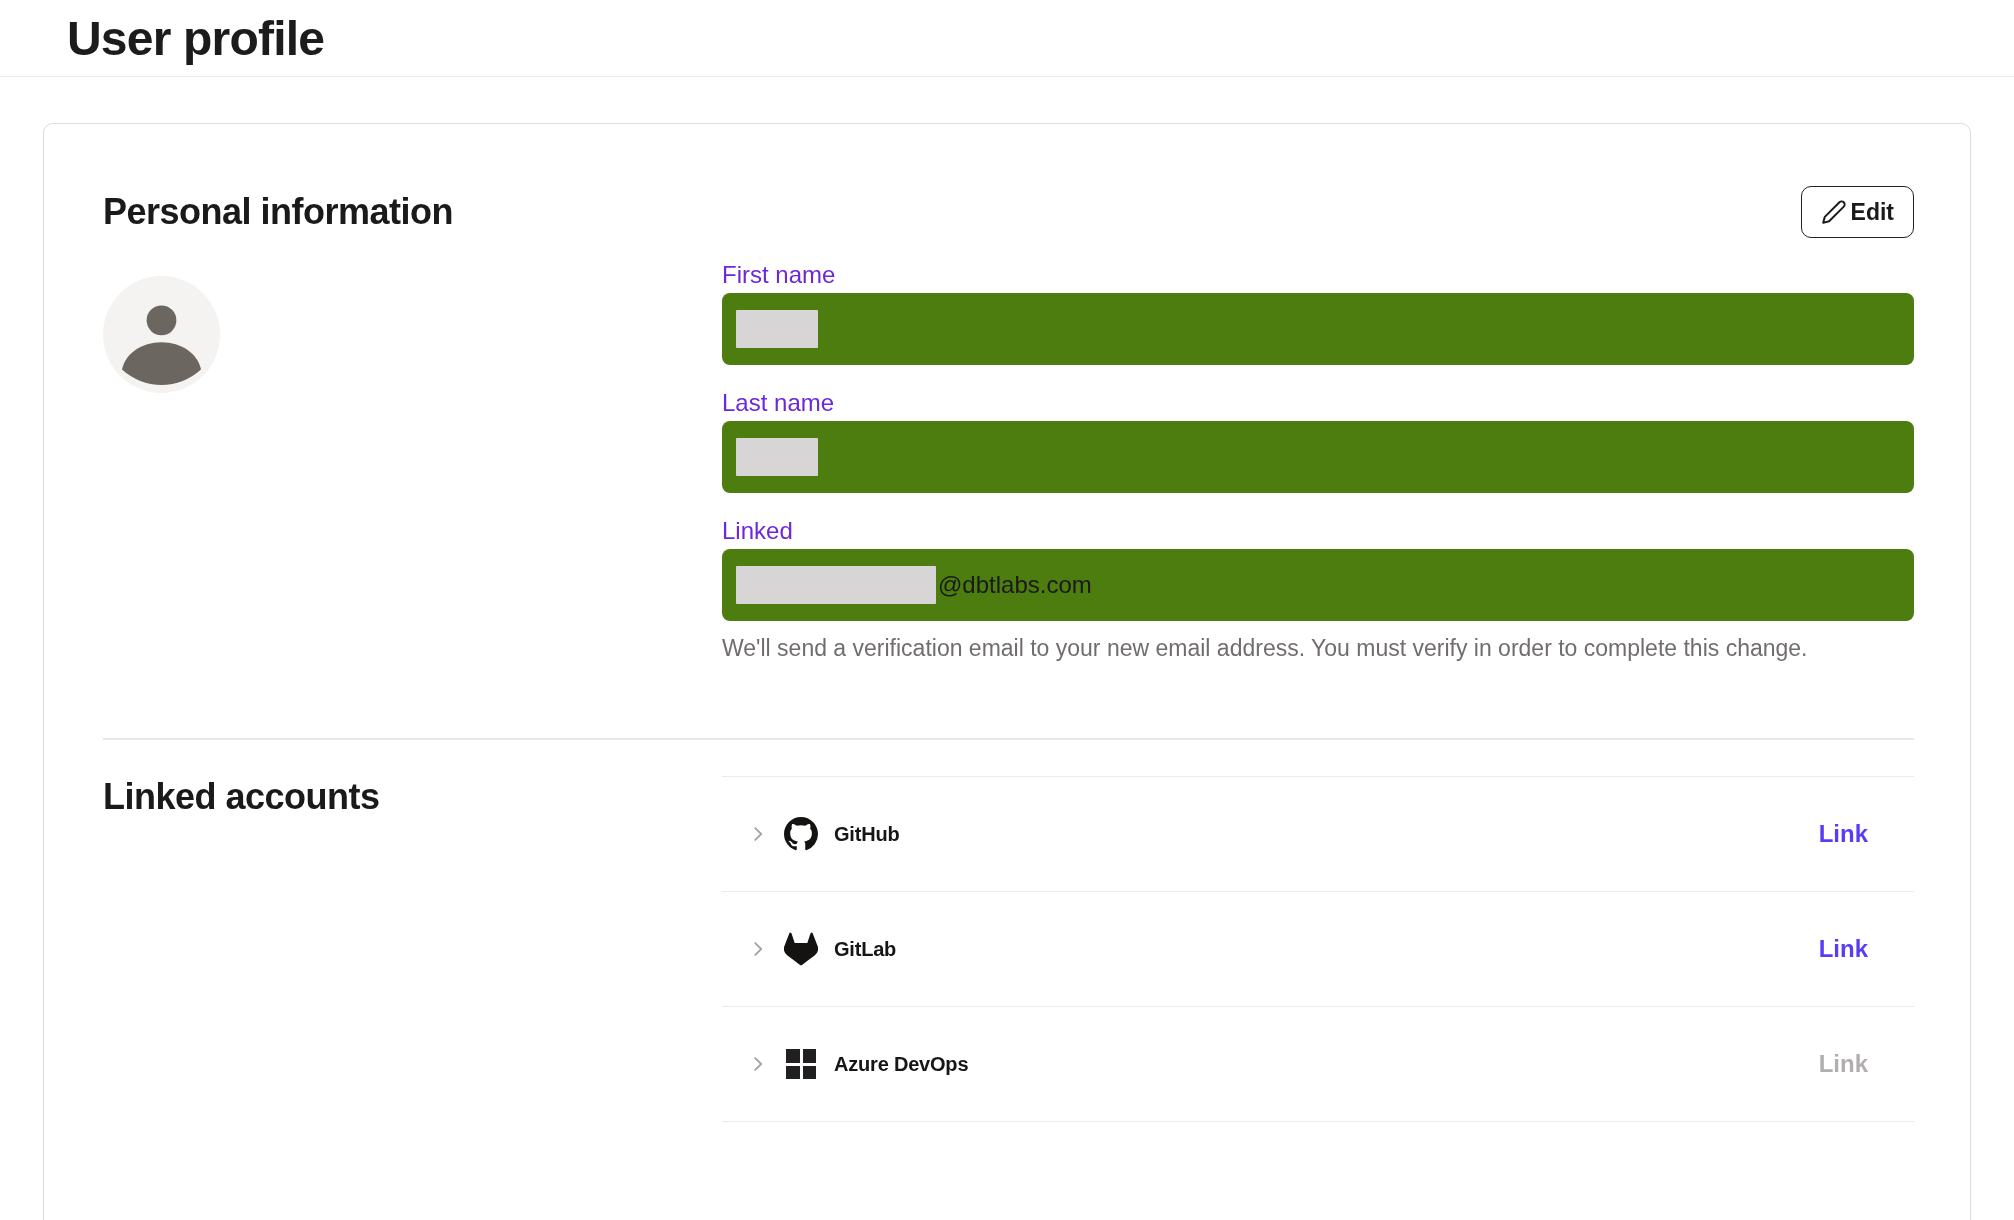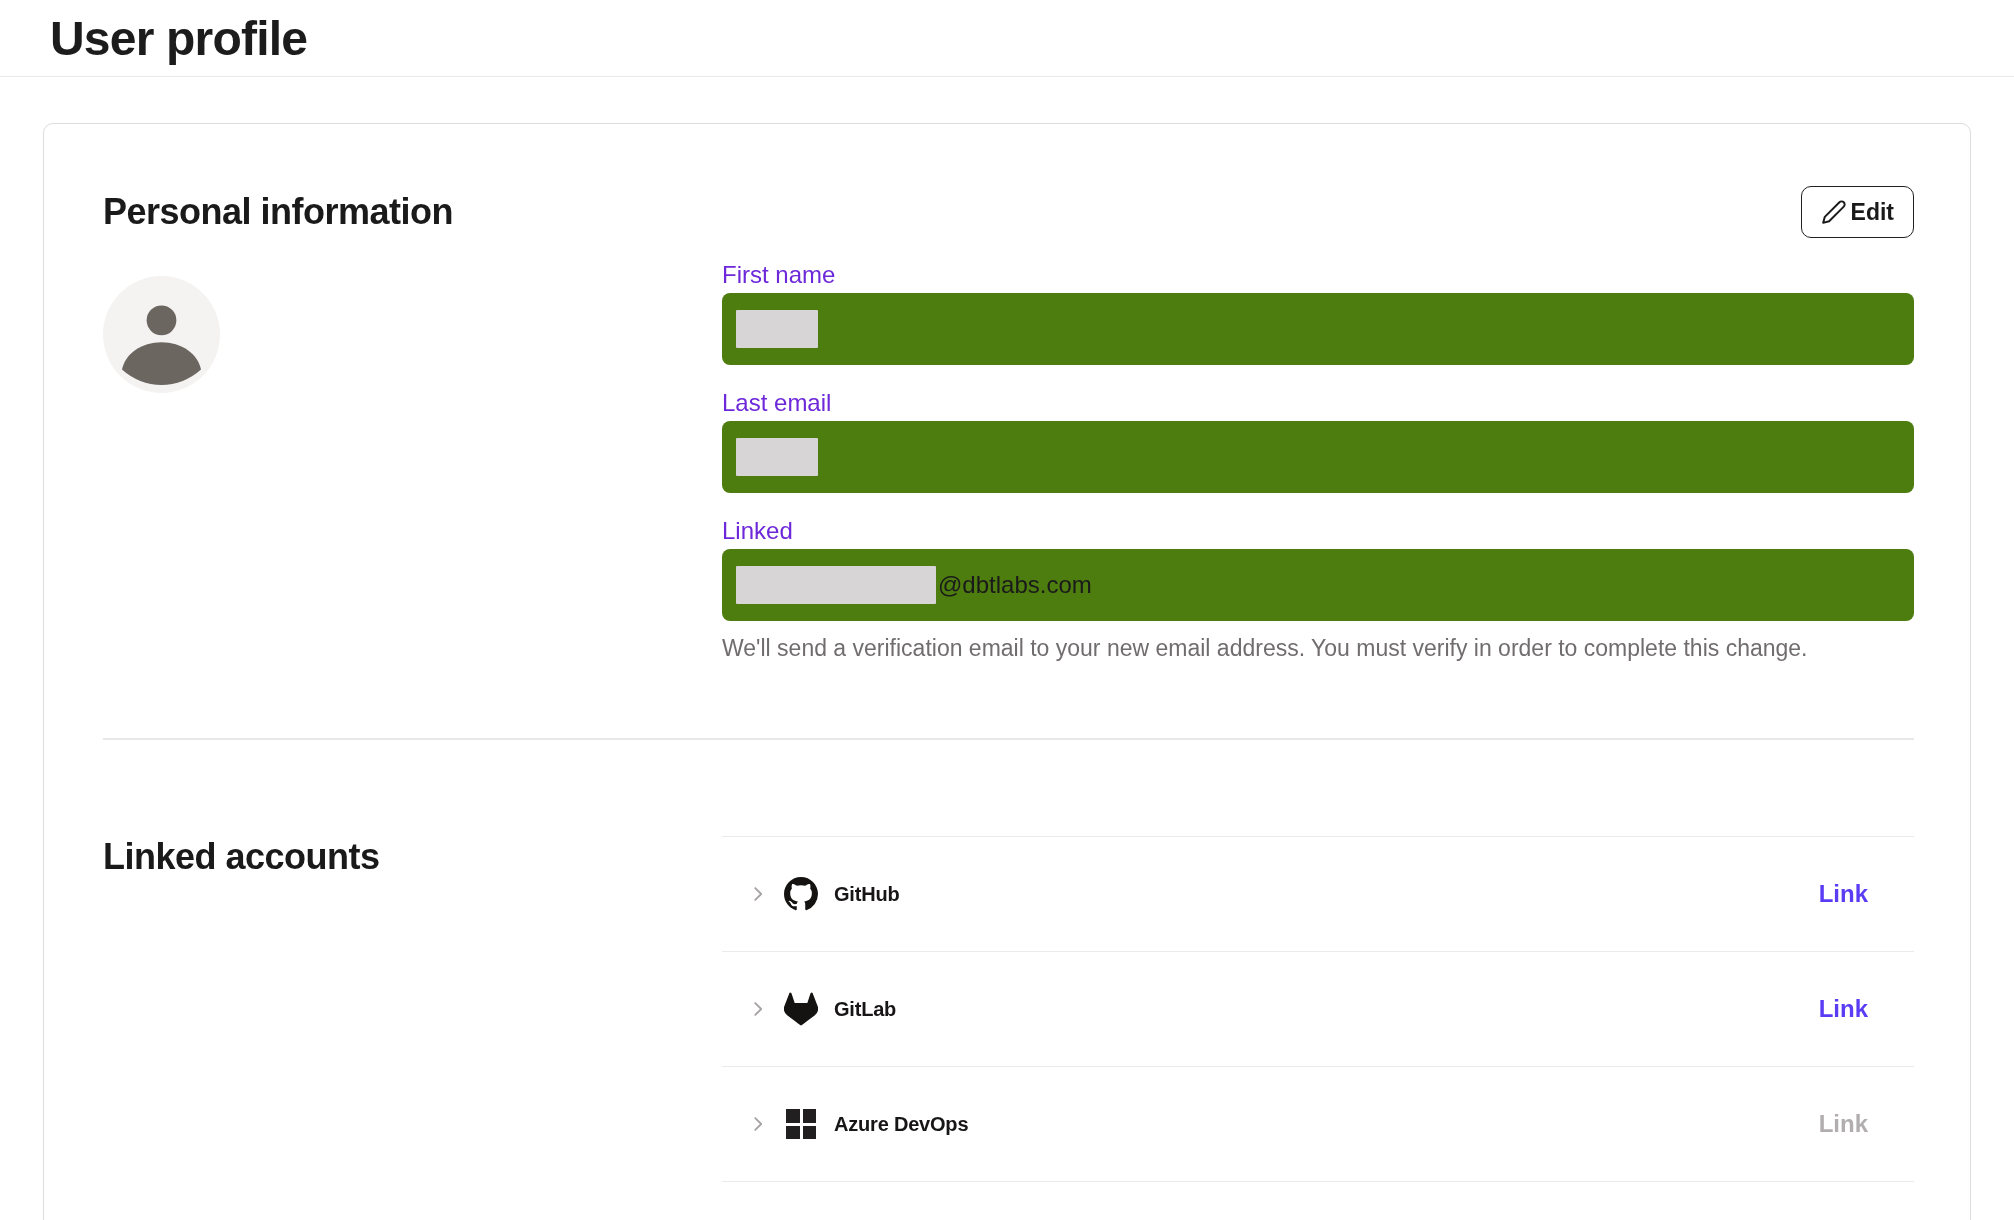--- a/index.html
+++ b/index.html
@@ -10,21 +10,21 @@
     font-family: "Liberation Sans", sans-serif;
     color: #1a1a1a;
   }
 
   
   .page-header {
     height: 77px;
     border-bottom: 1px solid #e9e9e9;
     display: flex;
     align-items: center;
-    padding-left: 50px;
+    padding-left: 67px;
   }
   .page-title {
     font-size: 48px;
     font-weight: 700;
     letter-spacing: -0.8px;
     color: #1c1c1c;
   }
 
   
   .card {
@@ -117,21 +117,21 @@
     color: #716d6f;
   }
 
   .section-divider {
     border: none;
     border-top: 2px solid #e9e7e8;
     margin-top: 77px;
   }
 
   
-  .la-section { display: flex; margin-top: 96px; }
+  .la-section { display: flex; margin-top: 36px; }
   .la-left { width: 619px; flex: 0 0 619px; }
   .la-right { flex: 1; border-top: 1px solid #eceaeb; }
 
   .account-row {
     height: 115px;
     display: flex;
     align-items: center;
     border-bottom: 1px solid #eceaeb;
     padding-left: 25px;
     cursor: pointer;
@@ -200,21 +200,21 @@
       </div>
     </div>
 
     <div class="pi-right">
 
       <div class="field-label">First name</div>
       <div class="field-box">
         <div class="redacted redacted--name"></div>
       </div>
 
-      <div class="field-label">Last email</div>
+      <div class="field-label">Last name</div>
       <div class="field-box">
         <div class="redacted redacted--name"></div>
       </div>
 
       <div class="field-label">Linked</div>
       <div class="field-box field-box--email">
         <div class="redacted redacted--email"></div>
         <span class="email-suffix">@dbtlabs.com</span>
       </div>
       <div class="helper-text">We'll send a verification email to your new email address. You must verify in order to complete this change.</div>

